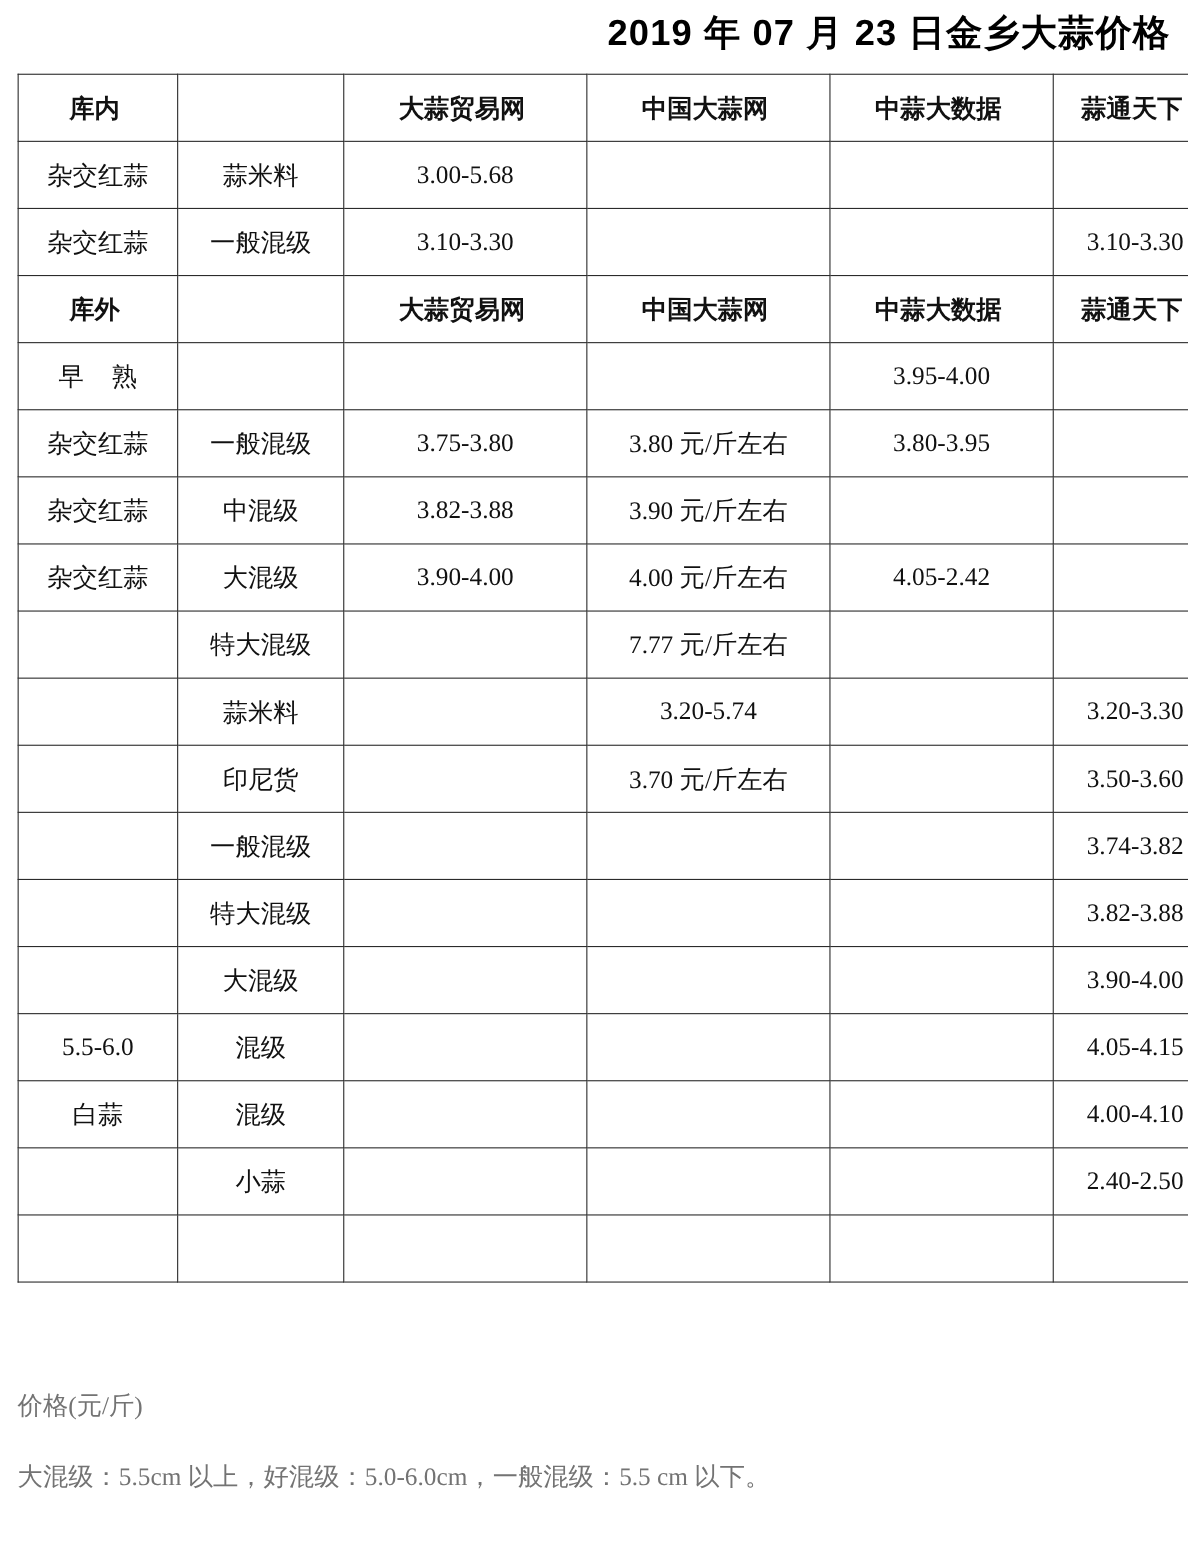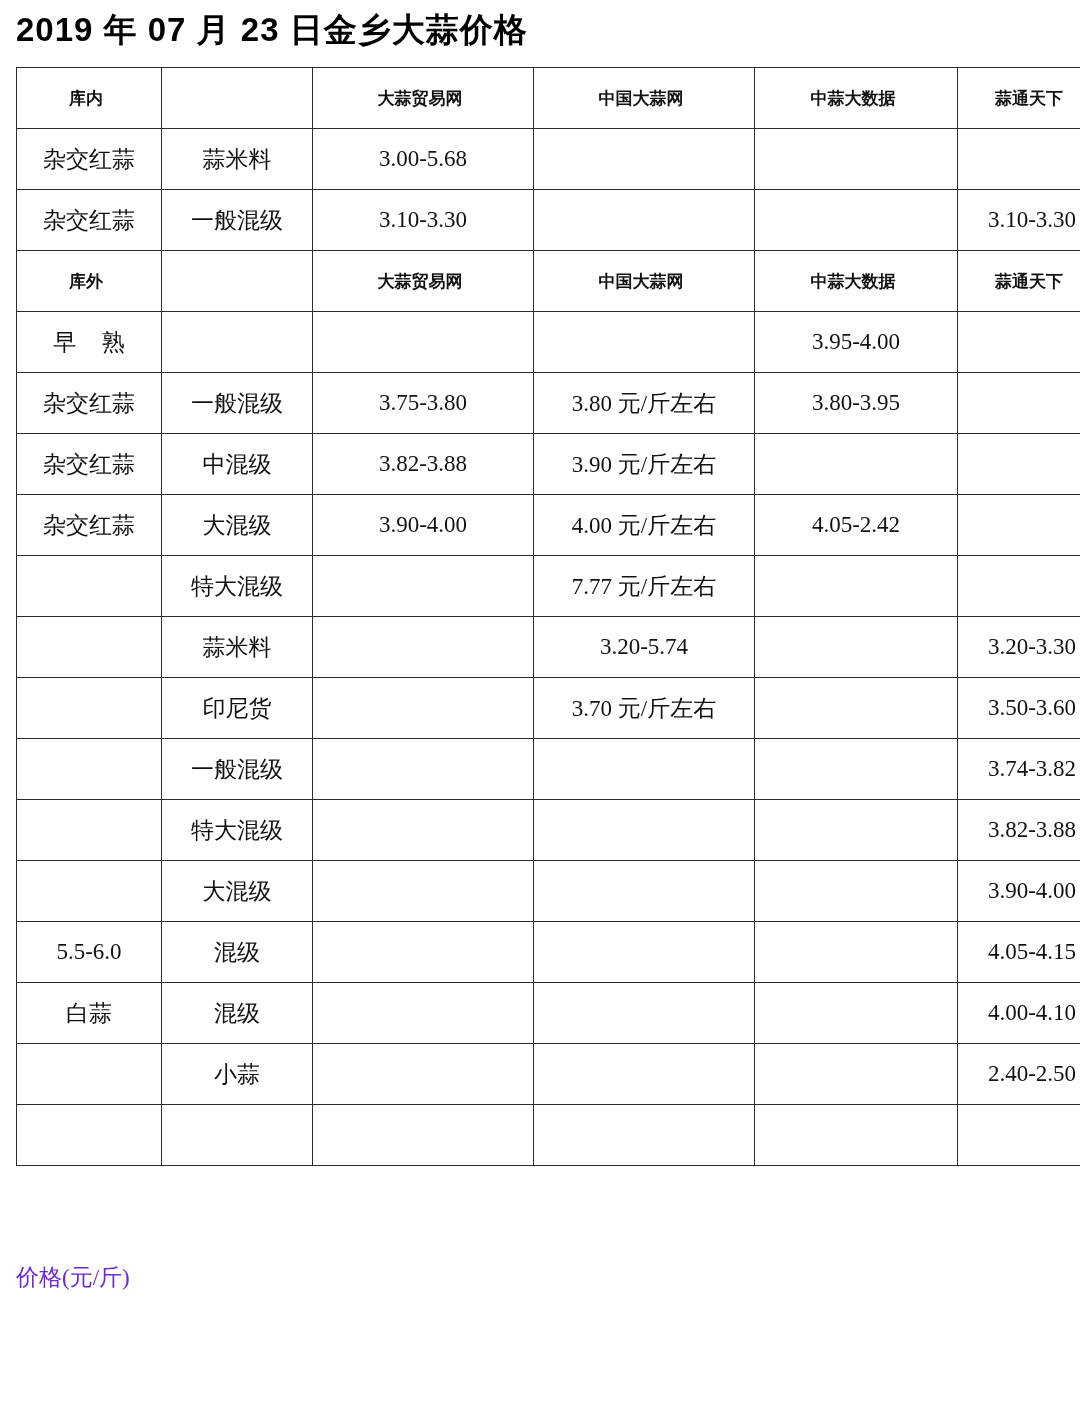--- a/index.html
+++ b/index.html
@@ -15,21 +15,21 @@
     overflow: hidden;
   }
   .page {
     width: 1080px;
     height: 1411px;
     position: relative;
     box-sizing: border-box;
     padding: 0 16px;
   }
   .doc-title {
-    text-align: left;
+    text-align: right;
     font-family: "Liberation Sans", sans-serif;
     font-weight: bold;
     font-size: 33px;
     letter-spacing: 1px;
     padding-top: 8px;
     padding-bottom: 14px;
     color: #000;
   }
   table.price-table {
     border-collapse: collapse;
@@ -50,21 +50,21 @@
   td.col-a { width: 138px; }
   td.col-b { width: 144px; }
   td.col-c { width: 214px; text-align: left; padding-left: 22px; }
   td.col-d { width: 214px; text-align: left; padding-left: 22px; }
   td.col-e { width: 196px; text-align: left; padding-left: 16px; }
   td.col-f { width: 142px; text-align: left; padding-left: 16px; }
 
   tr.section-row td {
     font-family: "Liberation Sans", sans-serif;
     font-weight: bold;
-    font-size: 17px;
+    font-size: 23px;
     text-align: center;
     padding-left: 0;
   }
   tr.section-row td.col-c,
   tr.section-row td.col-d,
   tr.section-row td.col-e,
   tr.section-row td.col-f {
     text-align: center;
     padding-left: 0;
   }
@@ -74,21 +74,21 @@
     margin-top: 16px;
   }
   .footnotes {
     margin: 0 auto;
     width: 1048px;
     padding-top: 96px;
   }
   .footnote {
     font-size: 23px;
     font-family: "Liberation Serif", serif;
-    color: #6d28d9;
+    color: #737373;
     margin-bottom: 34px;
   }
 </style>
 </head>
 <body>
 
 <div class="page">
 
   <div class="doc-title">2019 年 07 月 23 日金乡大蒜价格</div>
 
@@ -254,15 +254,16 @@
         <td class="col-c"></td>
         <td class="col-d"></td>
         <td class="col-e"></td>
         <td class="col-f"></td>
       </tr>
     </tbody>
   </table>
 
   <div class="footnotes">
     <div class="footnote">价格(元/斤)</div>
+    <div class="footnote">大混级：5.5cm 以上，好混级：5.0-6.0cm，一般混级：5.5 cm 以下。</div>
   </div>
 
 </div>
 
 </body></html>

